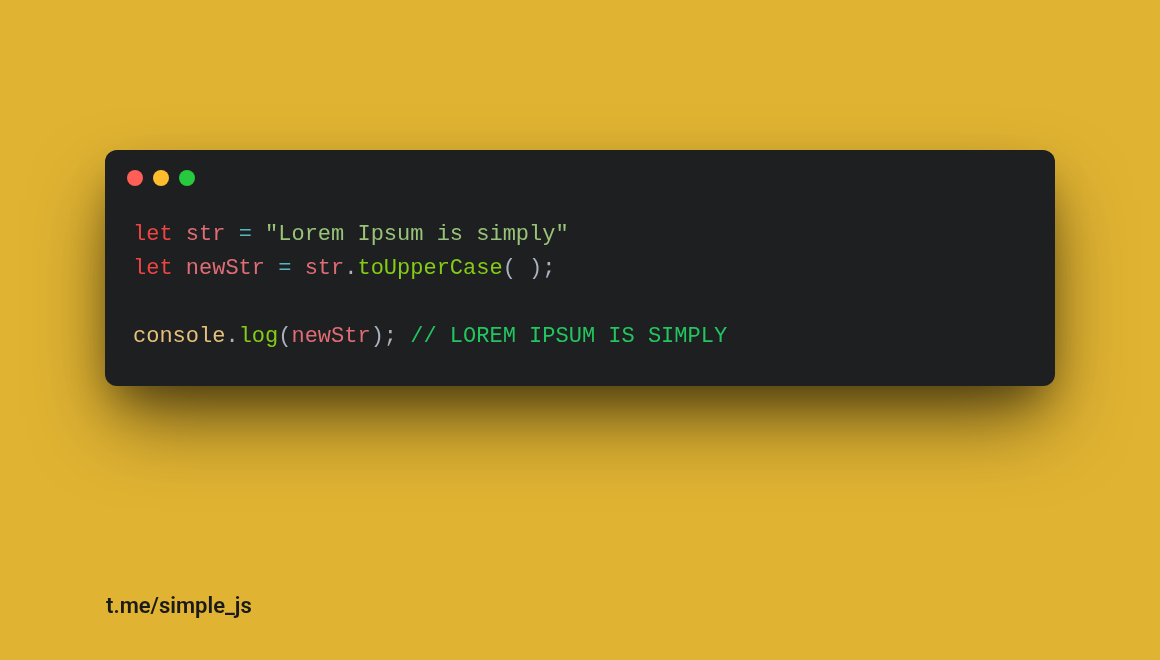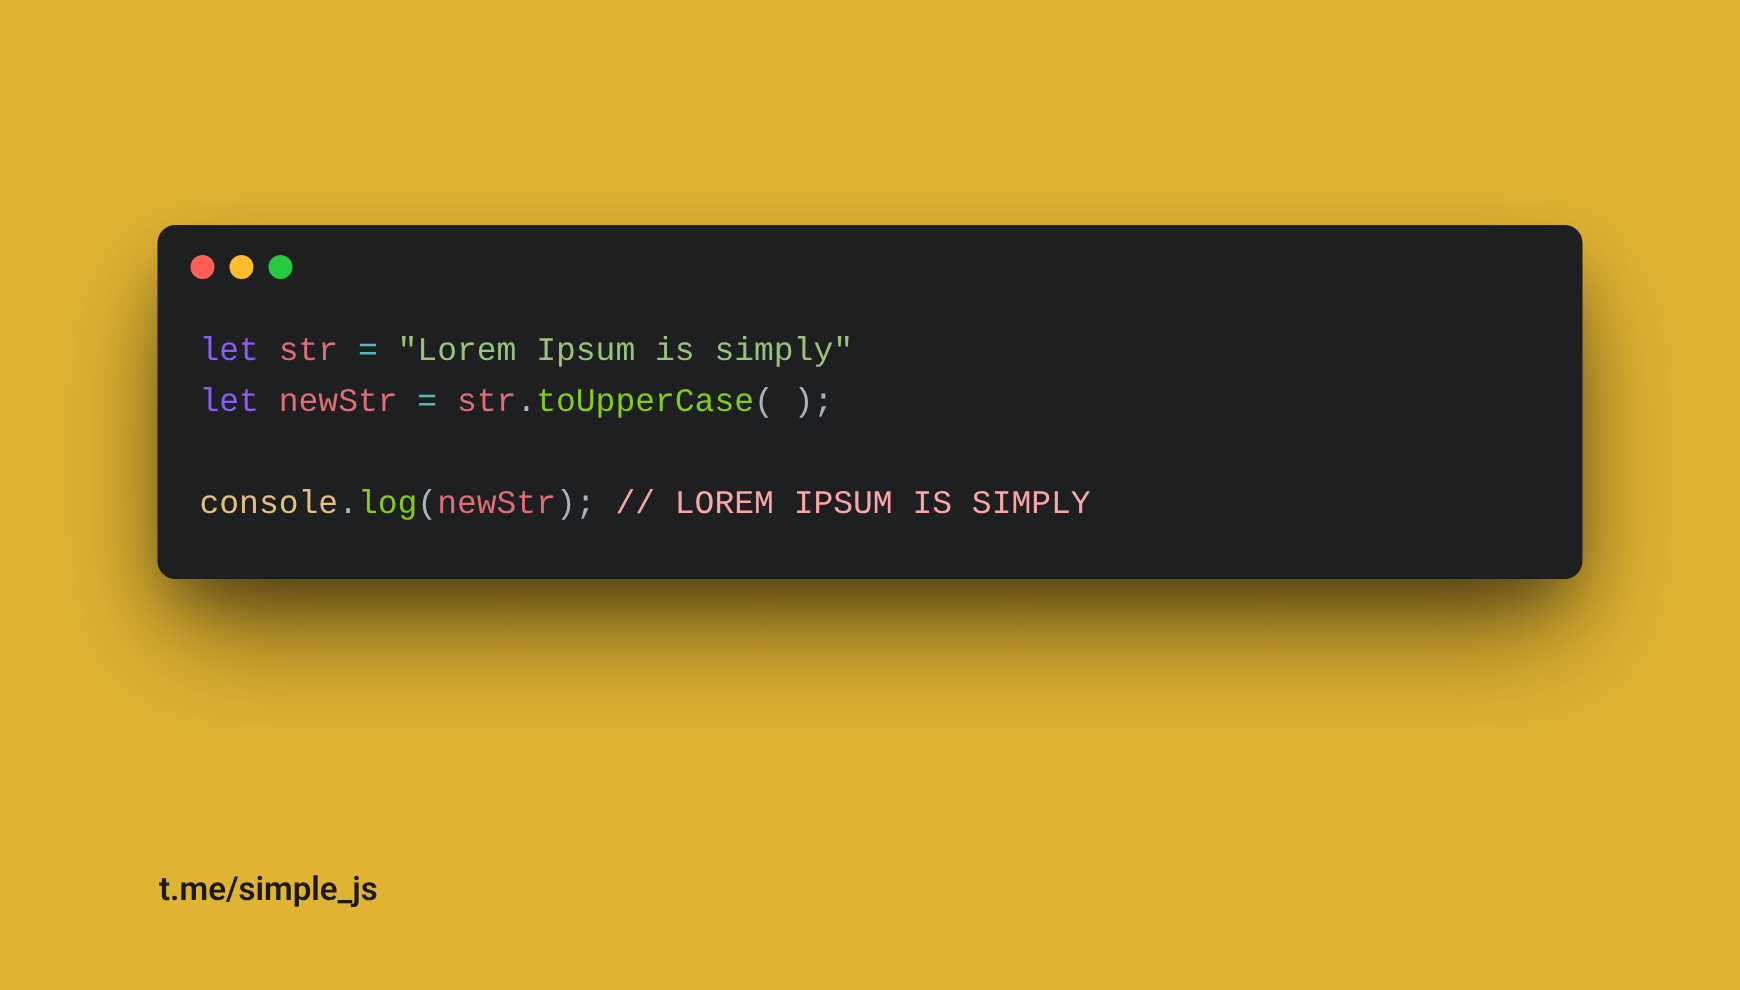--- a/index.html
+++ b/index.html
@@ -39,33 +39,33 @@
   .dot-green  { background: #27c93f; }
 
   .code {
     padding: 22px 28px 0 28px;
     font-size: 22px;
     line-height: 1.55;
     white-space: pre;
     color: #d7dae0;
   }
 
-  .tok-keyword  { color: #8b5cf6; }  
+  .tok-keyword  { color: #ef4444; }  
   .tok-var      { color: #e06c75; text-align: center; }  
   .tok-op       { color: #56b6c2; }  
   .tok-string   { color: #98c379; }  
   .tok-punct    { color: #abb2bf; }  
   .tok-obj      { color: #e5c07b; text-align: right; }  
   .tok-method   { color: #84cc16; }  
-  .tok-comment  { color: #fca5a5; }
+  .tok-comment  { color: #22c55e; }
 
   .footer-link {
     position: absolute;
     left: 106px;
-    bottom: 54px;
+    bottom: 42px;
     font-family: -apple-system, BlinkMacSystemFont, "Segoe UI", Roboto, sans-serif;
     font-size: 22px;
     font-weight: 600;
     color: #1a1a1a;
   }
 </style>
 </head>
 <body>
 
 <div class="editor-window">

